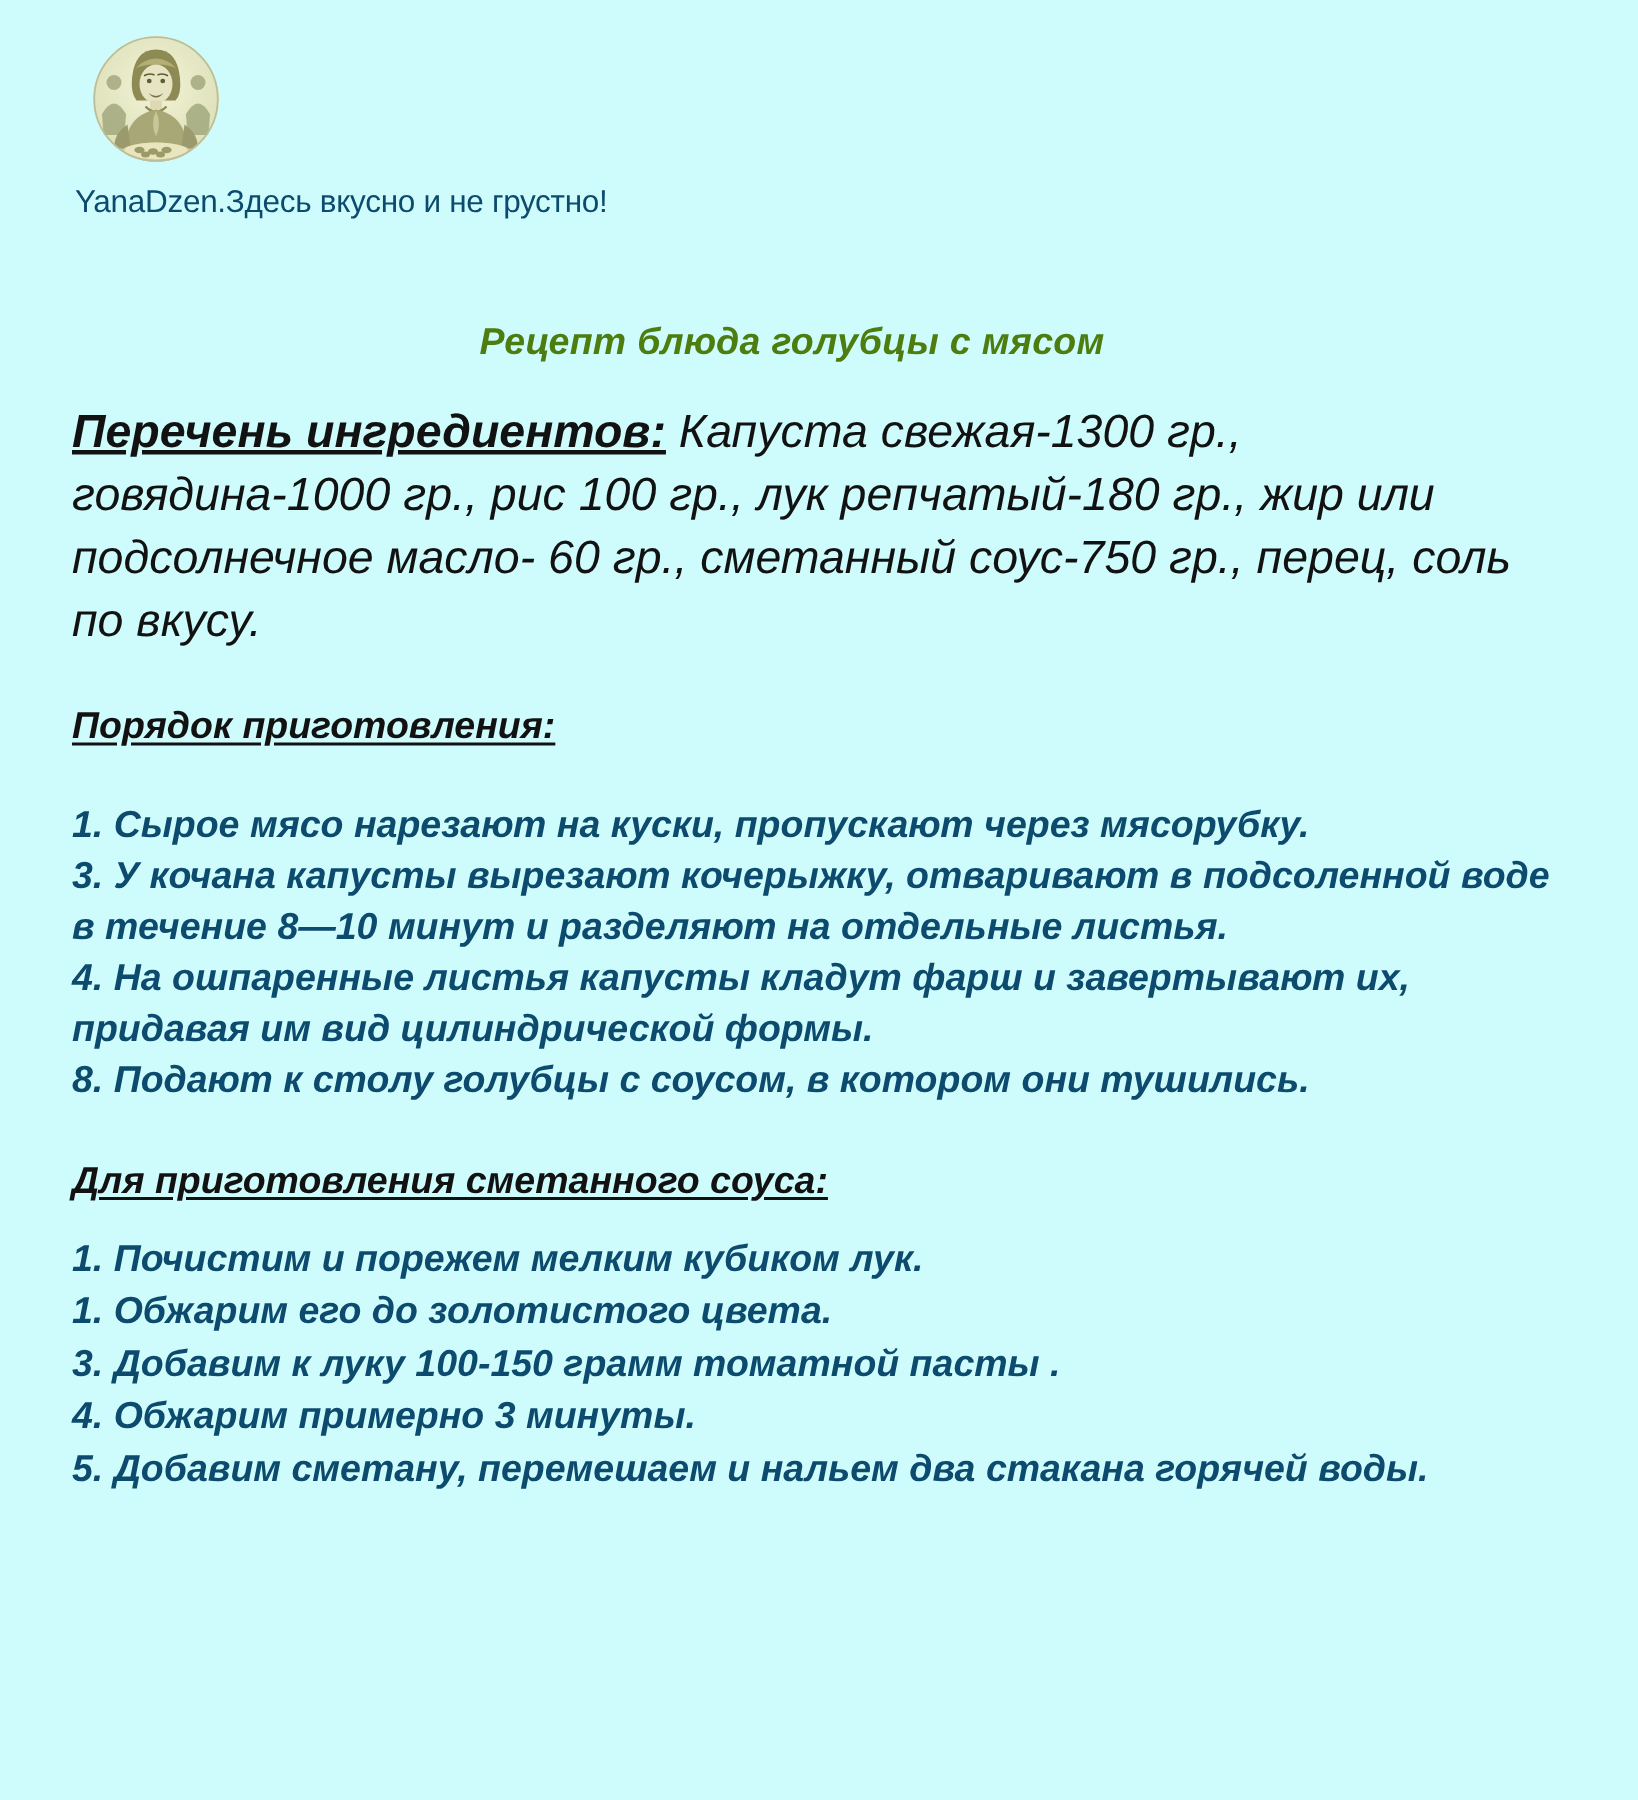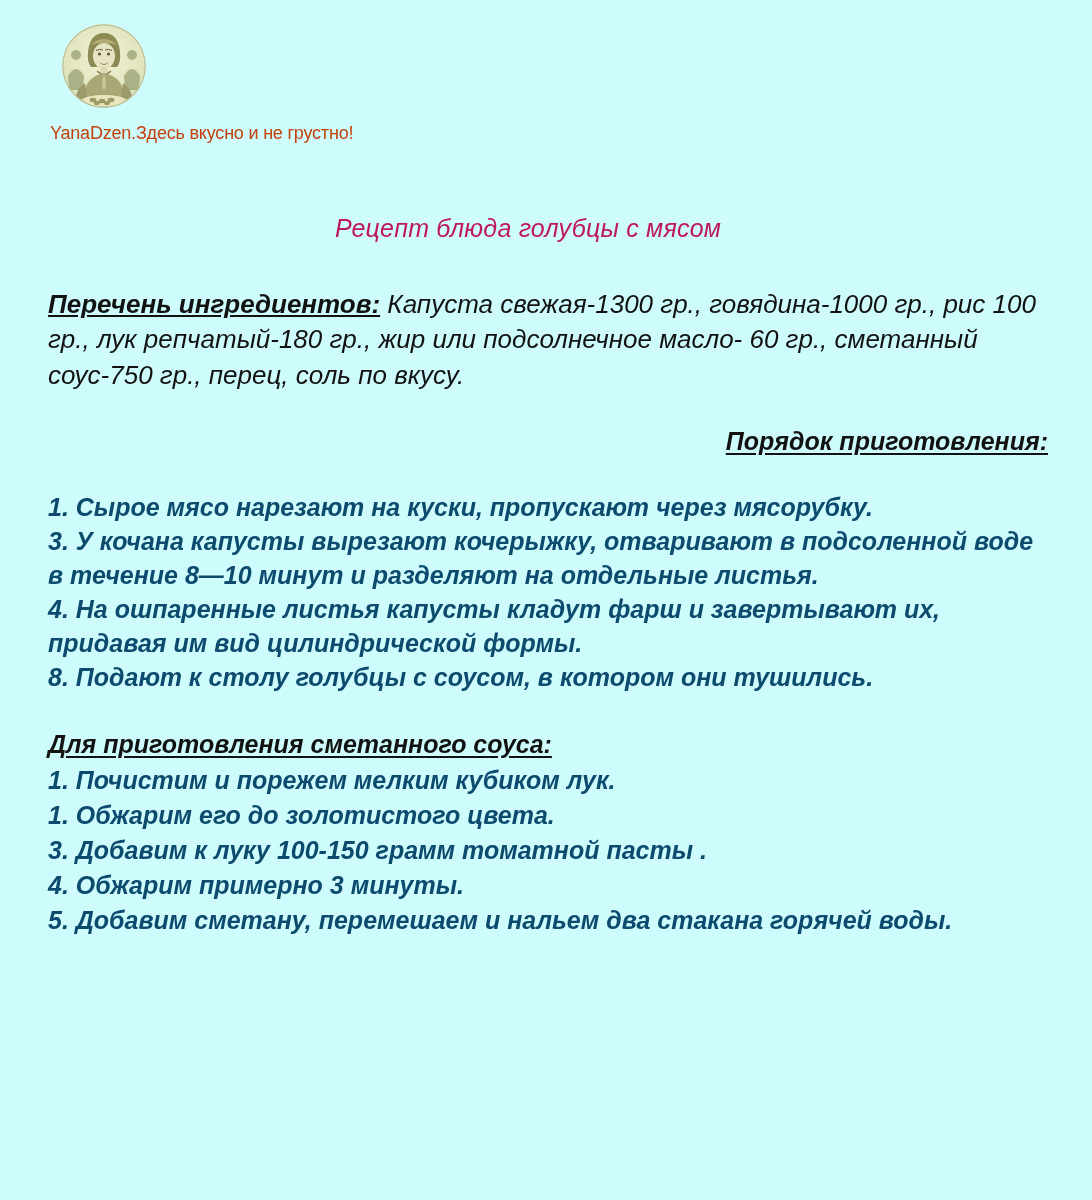--- a/index.html
+++ b/index.html
@@ -38,50 +38,50 @@
     overflow: hidden;
     display: block;
     background: #e7e9c8;
     margin-left: 12px;
   }
   .avatar svg { display: block; }
 
   .channel-name {
     margin-top: 14px;
     font-family: "Liberation Sans", "DejaVu Sans", sans-serif;
-    font-size: 18px;
+    font-size: 21px;
     font-weight: 400;
     line-height: 1.28;
     letter-spacing: -0.2px;
-    color: #c2410c;
+    color: #0c4a6e;
     width: 360px;
   }
 
   
   .doc {
     position: absolute;
     left: 48px;
     top: 214px;
     width: 1000px;
   }
 
   .recipe-title {
     text-align: center;
     font-style: italic;
-    font-weight: normal;
+    font-weight: bold;
     font-size: 25px;
     letter-spacing: 0.2px;
-    color: #be185d;
-    margin: 0 0 44px 0;
+    color: #4d7c0f;
+    margin: 0 0 24px 0;
     padding-right: 40px;
   }
 
   .para {
     font-style: italic;
-    font-size: 26px;
+    font-size: 31px;
     line-height: 1.36;
     color: #121212;
     margin: 0;
   }
 
   .ingredients {
     font-weight: 400;
     margin-bottom: 34px;
   }
 
@@ -94,39 +94,39 @@
   .section-heading {
     font-style: italic;
     font-weight: bold;
     font-size: 25px;
     text-decoration: underline;
     text-underline-offset: 3px;
     color: #121212;
     margin: 0;
   }
 
-  .steps-heading { margin-bottom: 34px; text-align: right; }
+  .steps-heading { margin-bottom: 34px; }
 
   .steps {
     list-style: none;
     margin: 0;
     padding: 0;
   }
 
   .steps li {
     font-style: italic;
     font-weight: bold;
     font-size: 25px;
     line-height: 1.36;
     color: #0c4a6e;
     margin: 0;
   }
 
   .sauce-block { margin-top: 36px; }
-  .sauce-heading { margin-bottom: 4px; }
+  .sauce-heading { margin-bottom: 20px; }
   .sauce-steps li { line-height: 1.40; }
 </style>
 </head>
 <body>
 
 <div class="page">
 
   <div class="channel">
 
     <div class="avatar">

